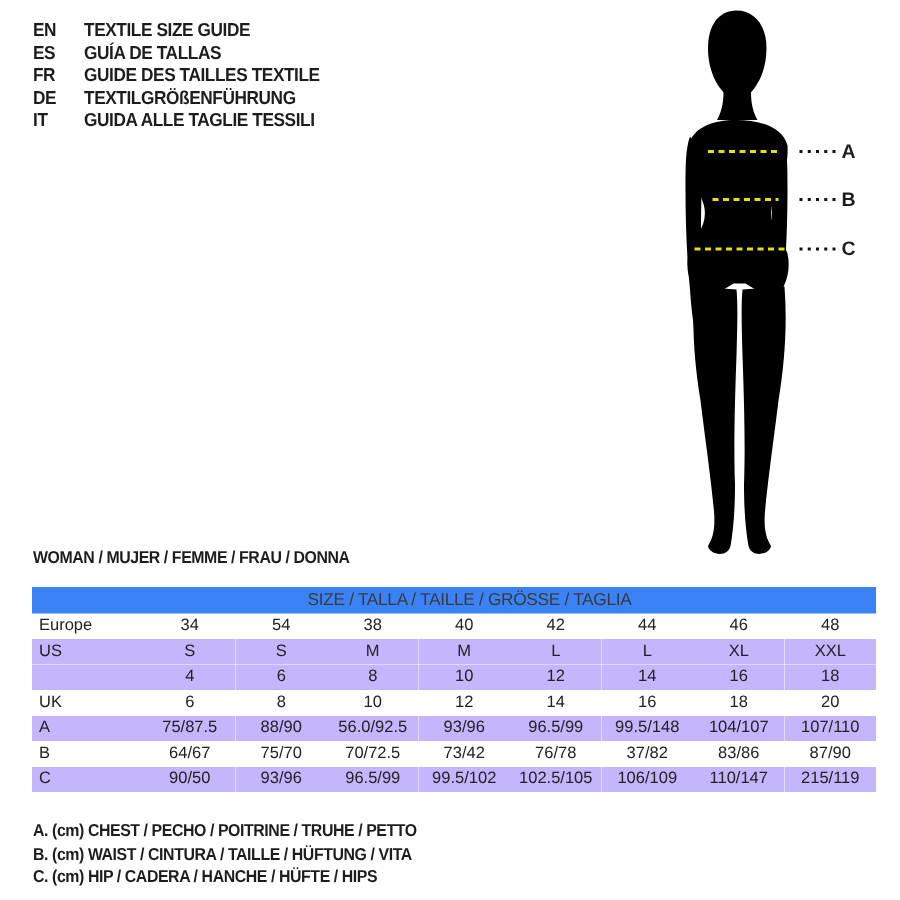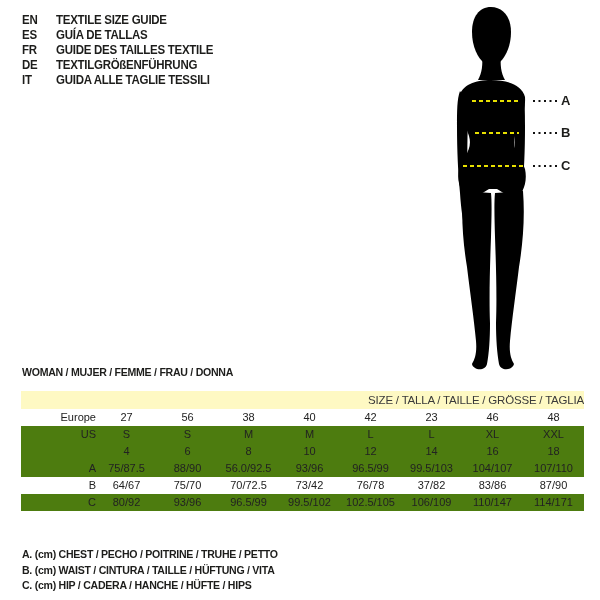--- a/index.html
+++ b/index.html
@@ -21,24 +21,24 @@
   #mlabel-a{top:94px;} #mlabel-b{top:126px;} #mlabel-c{top:159px;}
 
   
   .section-title{position:absolute;left:22px;top:366px;font-size:11.5px;font-weight:700;}
 
   
   .size-table{position:absolute;left:21px;top:391px;width:563px;border-collapse:collapse;
               table-layout:fixed;font-size:11px;}
   .size-table td{padding:0;height:17px;line-height:17px;text-align:center;
                  font-weight:400;color:#222;overflow:hidden;white-space:nowrap;}
-  .size-table tr.head td{background:#fef9c3;height:18px;line-height:18px;text-align:right;
+  .size-table tr.head td{background:#3b82f6;height:18px;line-height:18px;text-align:center;
                  padding-left:21px;color:#3a3a3a;font-size:11.5px;letter-spacing:-0.2px;}
-  .size-table td.lbl{text-align:right;padding-left:5px;}
-  .size-table tr.stripe td{background:#4d7c0f;}
+  .size-table td.lbl{text-align:left;padding-left:5px;}
+  .size-table tr.stripe td{background:#c4b5fd;}
   .size-table col.c-lbl{width:75px;}
 
   
   .notes{position:absolute;left:22px;top:547px;font-size:11.5px;font-weight:700;line-height:15.5px;}
 </style>
 </head>
 <body>
 
 <div id="page">
 
@@ -124,26 +124,26 @@
         <col>
         <col>
         <col>
     </colgroup>
     <tbody>
         <tr class="head">
       <td colspan="9">SIZE / TALLA / TAILLE / GRÖSSE / TAGLIA</td>
     </tr>
     <tr>
       <td class="lbl">Europe</td>
-      <td>27</td>
-      <td>56</td>
+      <td>34</td>
+      <td>54</td>
       <td>38</td>
       <td>40</td>
       <td>42</td>
-      <td>23</td>
+      <td>44</td>
       <td>46</td>
       <td>48</td>
     </tr>
     <tr class="stripe">
       <td class="lbl">US</td>
       <td>S</td>
       <td>S</td>
       <td>M</td>
       <td>M</td>
       <td>L</td>
@@ -155,52 +155,63 @@
       <td class="lbl"></td>
       <td>4</td>
       <td>6</td>
       <td>8</td>
       <td>10</td>
       <td>12</td>
       <td>14</td>
       <td>16</td>
       <td>18</td>
     </tr>
+    <tr>
+      <td class="lbl">UK</td>
+      <td>6</td>
+      <td>8</td>
+      <td>10</td>
+      <td>12</td>
+      <td>14</td>
+      <td>16</td>
+      <td>18</td>
+      <td>20</td>
+    </tr>
     <tr class="stripe">
       <td class="lbl">A</td>
       <td>75/87.5</td>
       <td>88/90</td>
       <td>56.0/92.5</td>
       <td>93/96</td>
       <td>96.5/99</td>
-      <td>99.5/103</td>
+      <td>99.5/148</td>
       <td>104/107</td>
       <td>107/110</td>
     </tr>
     <tr>
       <td class="lbl">B</td>
       <td>64/67</td>
       <td>75/70</td>
       <td>70/72.5</td>
       <td>73/42</td>
       <td>76/78</td>
       <td>37/82</td>
       <td>83/86</td>
       <td>87/90</td>
     </tr>
     <tr class="stripe">
       <td class="lbl">C</td>
-      <td>80/92</td>
+      <td>90/50</td>
       <td>93/96</td>
       <td>96.5/99</td>
       <td>99.5/102</td>
       <td>102.5/105</td>
       <td>106/109</td>
       <td>110/147</td>
-      <td>114/171</td>
+      <td>215/119</td>
     </tr>
   </tbody>
     </table>
 
   <div class="notes cond">
     <div>A. (cm) CHEST / PECHO / POITRINE / TRUHE / PETTO</div>
     <div>B. (cm) WAIST / CINTURA / TAILLE / HÜFTUNG / VITA</div>
     <div>C. (cm) HIP / CADERA / HANCHE / HÜFTE / HIPS</div>
   </div>
 

